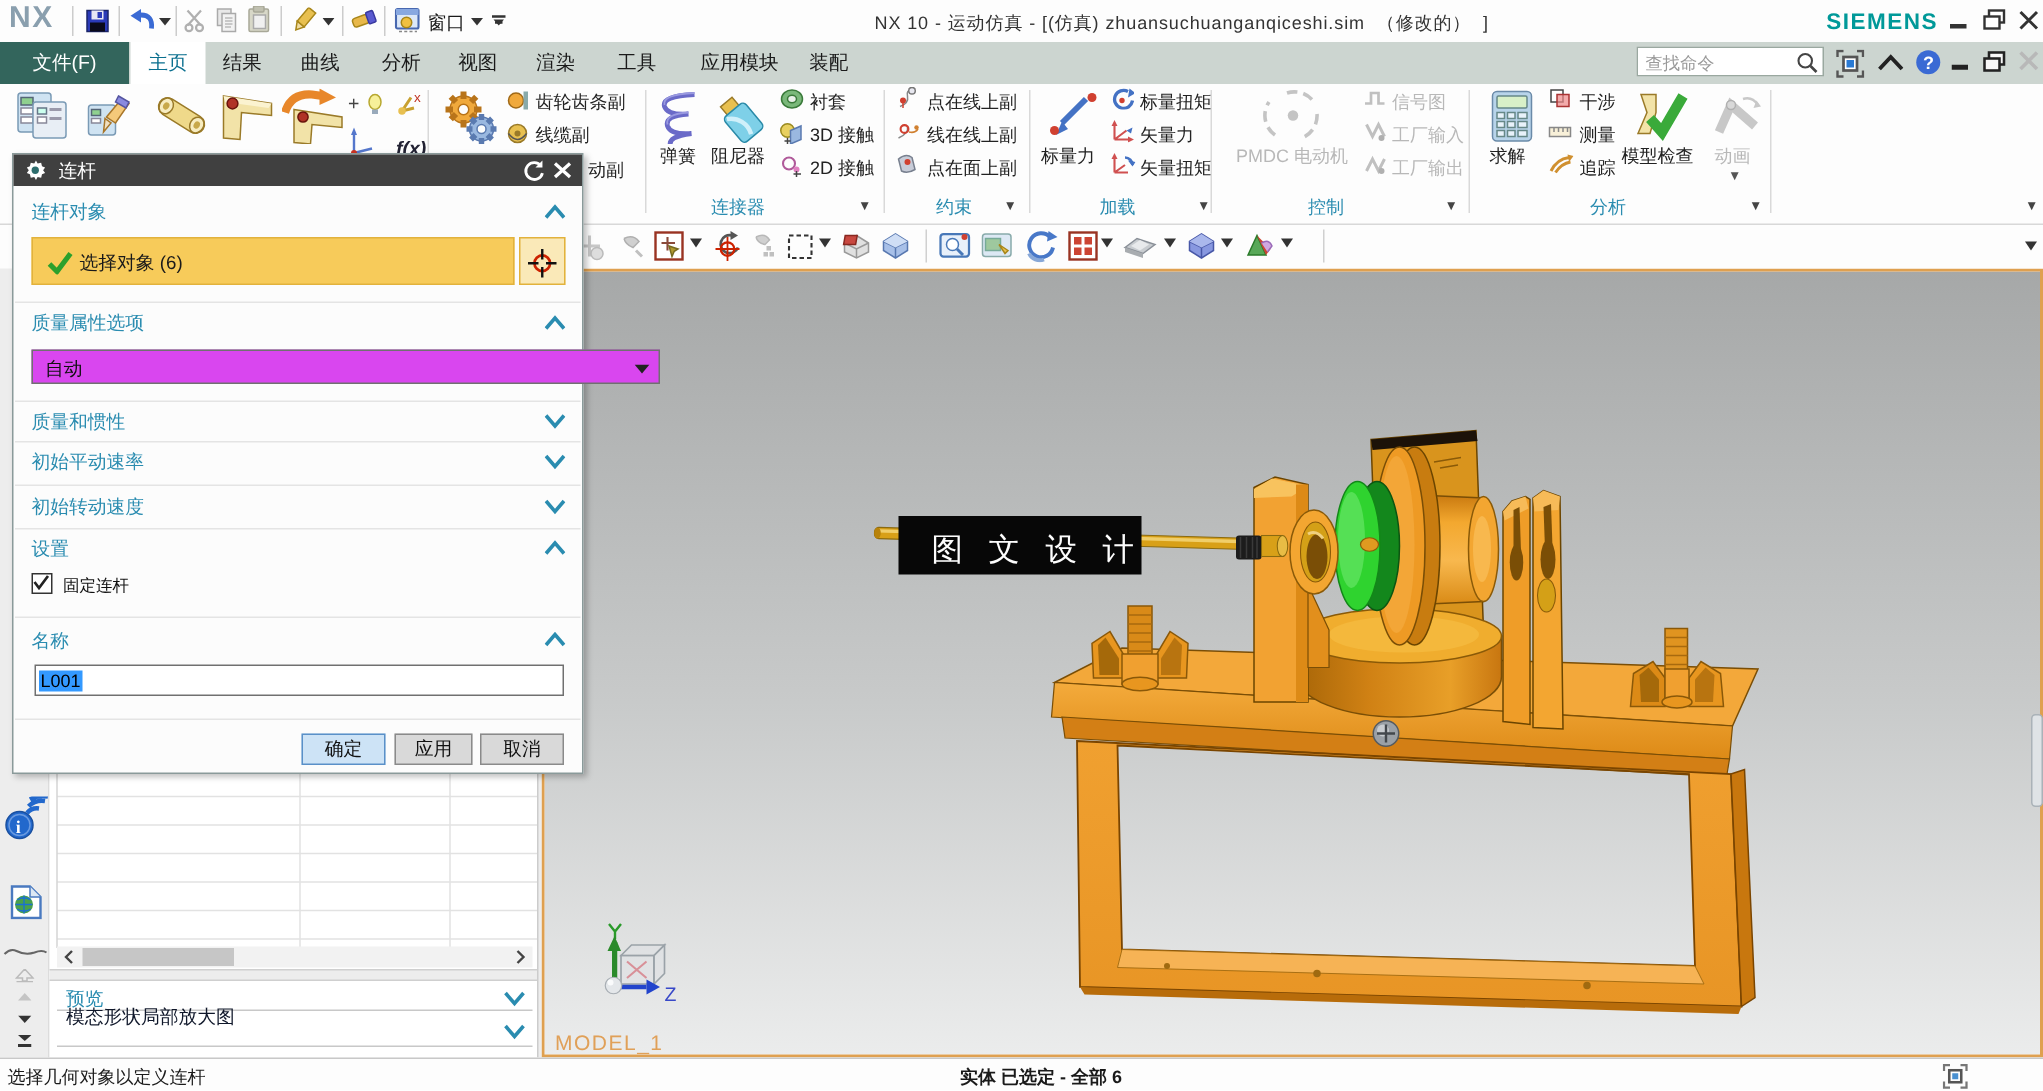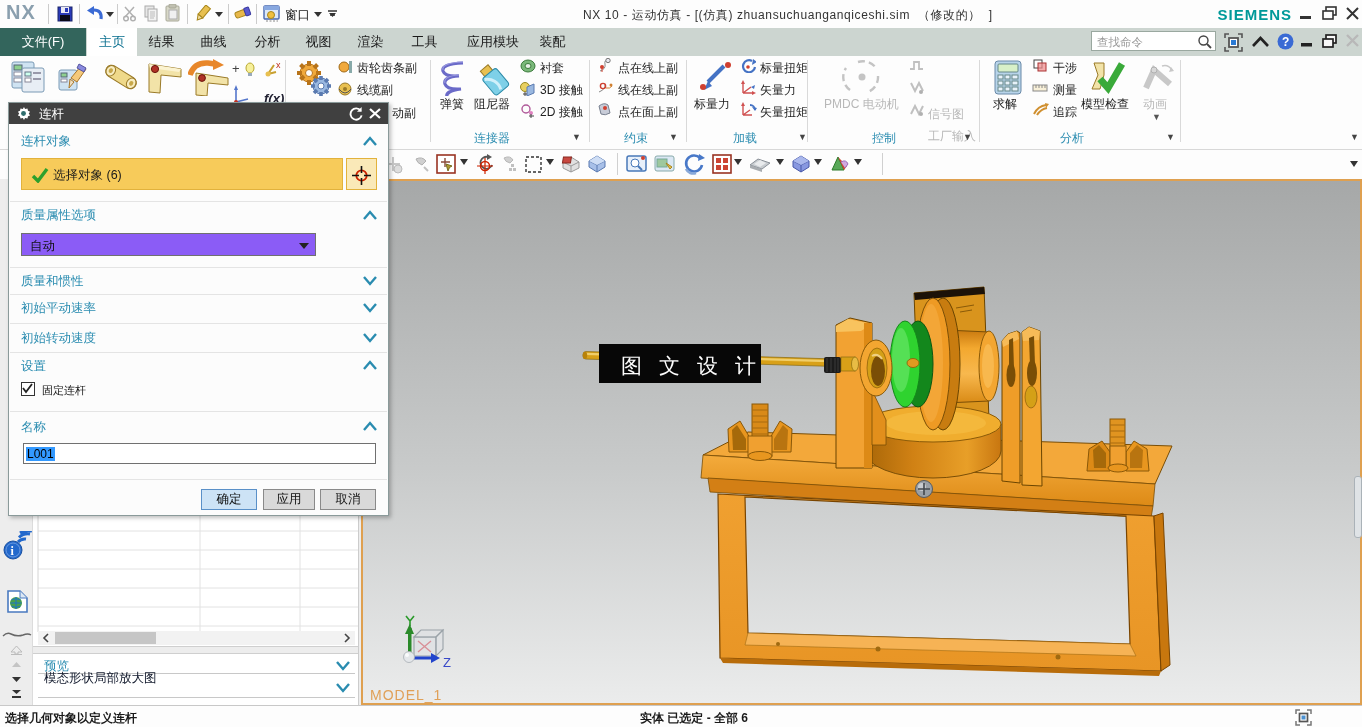--- a/index.html
+++ b/index.html
@@ -14,21 +14,21 @@
 #tabrow { position:absolute; left:0; top:28px; width:1362px; height:28px; background:#ccd5d0; }
 #filebtn { position:absolute; left:0; top:0; width:86px; height:38px; background:#33655c; color:#fff; font-size:13px; text-align:center; line-height:28px; }
 .tab { position:absolute; top:0; height:28px; font-size:13px; color:#1a1a1a; line-height:28px; text-align:center; }
 .tab.sel { background:#fff; color:#0a6f8f; }
 
 #ribbon { position:absolute; left:0; top:56px; width:1362px; height:94px; background:#fdfdfd; border-bottom:1px solid #d8d8d8; }
 .rsep { position:absolute; top:4px; width:1px; height:82px; background:#d9d9d9; }
 .grplabel { position:absolute; top:74px; font-size:12px; color:#2a8cb0; }
 .grparrow { position:absolute; top:76px; font-size:9px; color:#444; }
 .sitem { position:absolute; font-size:12px; color:#222; white-space:nowrap; }
-.sitem.gray { color:#b8b8b8;margin-top:46px; }
+.sitem.gray { color:#b8b8b8; }
 .blabel { position:absolute; font-size:12px; color:#222; white-space:nowrap; }
 .blabel.gray { color:#b8b8b8; }
 
 #selbar { position:absolute; left:0; top:150px; width:1362px; height:29px; background:#fdfdfd; }
 
 #viewport { position:absolute; left:361px; top:179px; width:1001px; height:526px; border:2px solid #dfa050; background:linear-gradient(#a6a8a8,#c8caca 55%,#ebecec); }
 
 #leftpanel { position:absolute; left:0; top:150px; width:361px; height:555px; background:#ededed; }
 
 #dialog { position:absolute; left:8px; top:102px; width:381px; height:414px; background:#fcfcfc; border:1px solid #8a9a9a; box-shadow:2px 2px 4px rgba(0,0,0,0.25); }
@@ -743,21 +743,21 @@
 <svg class="abs" style="left:4px;top:6px" width="21" height="21" viewBox="0 0 21 21">
           <circle cx="10.5" cy="10.5" r="5.2" fill="none" stroke="#cc2200" stroke-width="1.8"></circle>
           <path d="M10.5 1 V8 M10.5 13 V20 M1 10.5 H8 M13 10.5 H20" stroke="#111" stroke-width="1.6"></path>
         </svg>
 </div>
 <div class="sepline" style="top:98px"></div>
 <div class="sechdr" style="top:104px">质量属性选项</div>
 <svg class="chev" style="top:107px">
         <path d="M1 9 L7 2 L13 9" stroke="#2a8cb0" stroke-width="2.4" fill="none"></path>
       </svg>
-<div class="abs" style="left:12px;top:130px;width:295px;height:23px;background:#8b5cf6;border:1px solid #707070">
+<div class="abs" style="left:12px;top:130px;width:419px;height:23px;background:#d946ef;border:1px solid #707070">
 <div class="abs" style="left:8px;top:4px;font-size:12.5px;color:#111">自动</div>
 <svg class="abs" style="right:5px;top:9px" width="11" height="7">
           <path d="M0 0 L10 0 L5 6 Z" fill="#222"></path>
         </svg>
 </div>
 <div class="sepline" style="top:164px"></div>
 <div class="sechdr" style="top:170px">质量和惯性</div>
 <svg class="chev" style="top:172px">
         <path d="M1 2 L7 9 L13 2" stroke="#2a8cb0" stroke-width="2.4" fill="none"></path>
       </svg>
@@ -789,21 +789,21 @@
         <path d="M1 9 L7 2 L13 9" stroke="#2a8cb0" stroke-width="2.4" fill="none"></path>
       </svg>
 <div class="abs" style="left:14px;top:340px;width:353px;height:21px;background:#fff;border:1px solid #707070">
 <div class="abs" style="left:2px;top:3px;font-size:12px;background:#3399ff;color:#000000;padding:0 1px">L001</div>
 </div>
 <div class="abs" style="left:192px;top:386px;width:56px;height:21px;background:#cde3f6;border:1px solid #5a90c8;font-size:12.5px;color:#111;text-align:center;line-height:19px">确定</div>
 <div class="abs" style="left:254px;top:386px;width:52px;height:21px;background:#d9d9d9;border:1px solid #8a8a8a;font-size:12.5px;color:#111;text-align:center;line-height:19px">应用</div>
 <div class="abs" style="left:311px;top:386px;width:56px;height:21px;background:#d9d9d9;border:1px solid #8a8a8a;font-size:12.5px;color:#111;text-align:center;line-height:19px">取消</div>
 </div>
 <div id="statusbar">
-<div style="position:absolute;left:5px;top:4px;font-weight:bold;">选择几何对象以定义连杆</div>
+<div style="position:absolute;left:5px;top:4px;font-weight:normal;">选择几何对象以定义连杆</div>
 <div style="position:absolute;left:640px;top:4px;font-weight:bold;">实体 已选定 - 全部 6</div>
 <svg style="position:absolute;left:1295px;top:3px" width="17" height="17">
         <path d="M1 5 V1 H5 M12 1 h4 v4 M16 12 v4 h-4 M5 16 H1 v-4" stroke="#777" stroke-width="1.5" fill="none"></path>
         <rect x="4.5" y="4.5" width="8" height="8" fill="#fff" stroke="#555" stroke-width="1.7"></rect>
         <rect x="6.5" y="6.5" width="4" height="4" fill="#4a90d0"></rect>
       </svg>
 </div>
 </div>
 
 </body></html>

